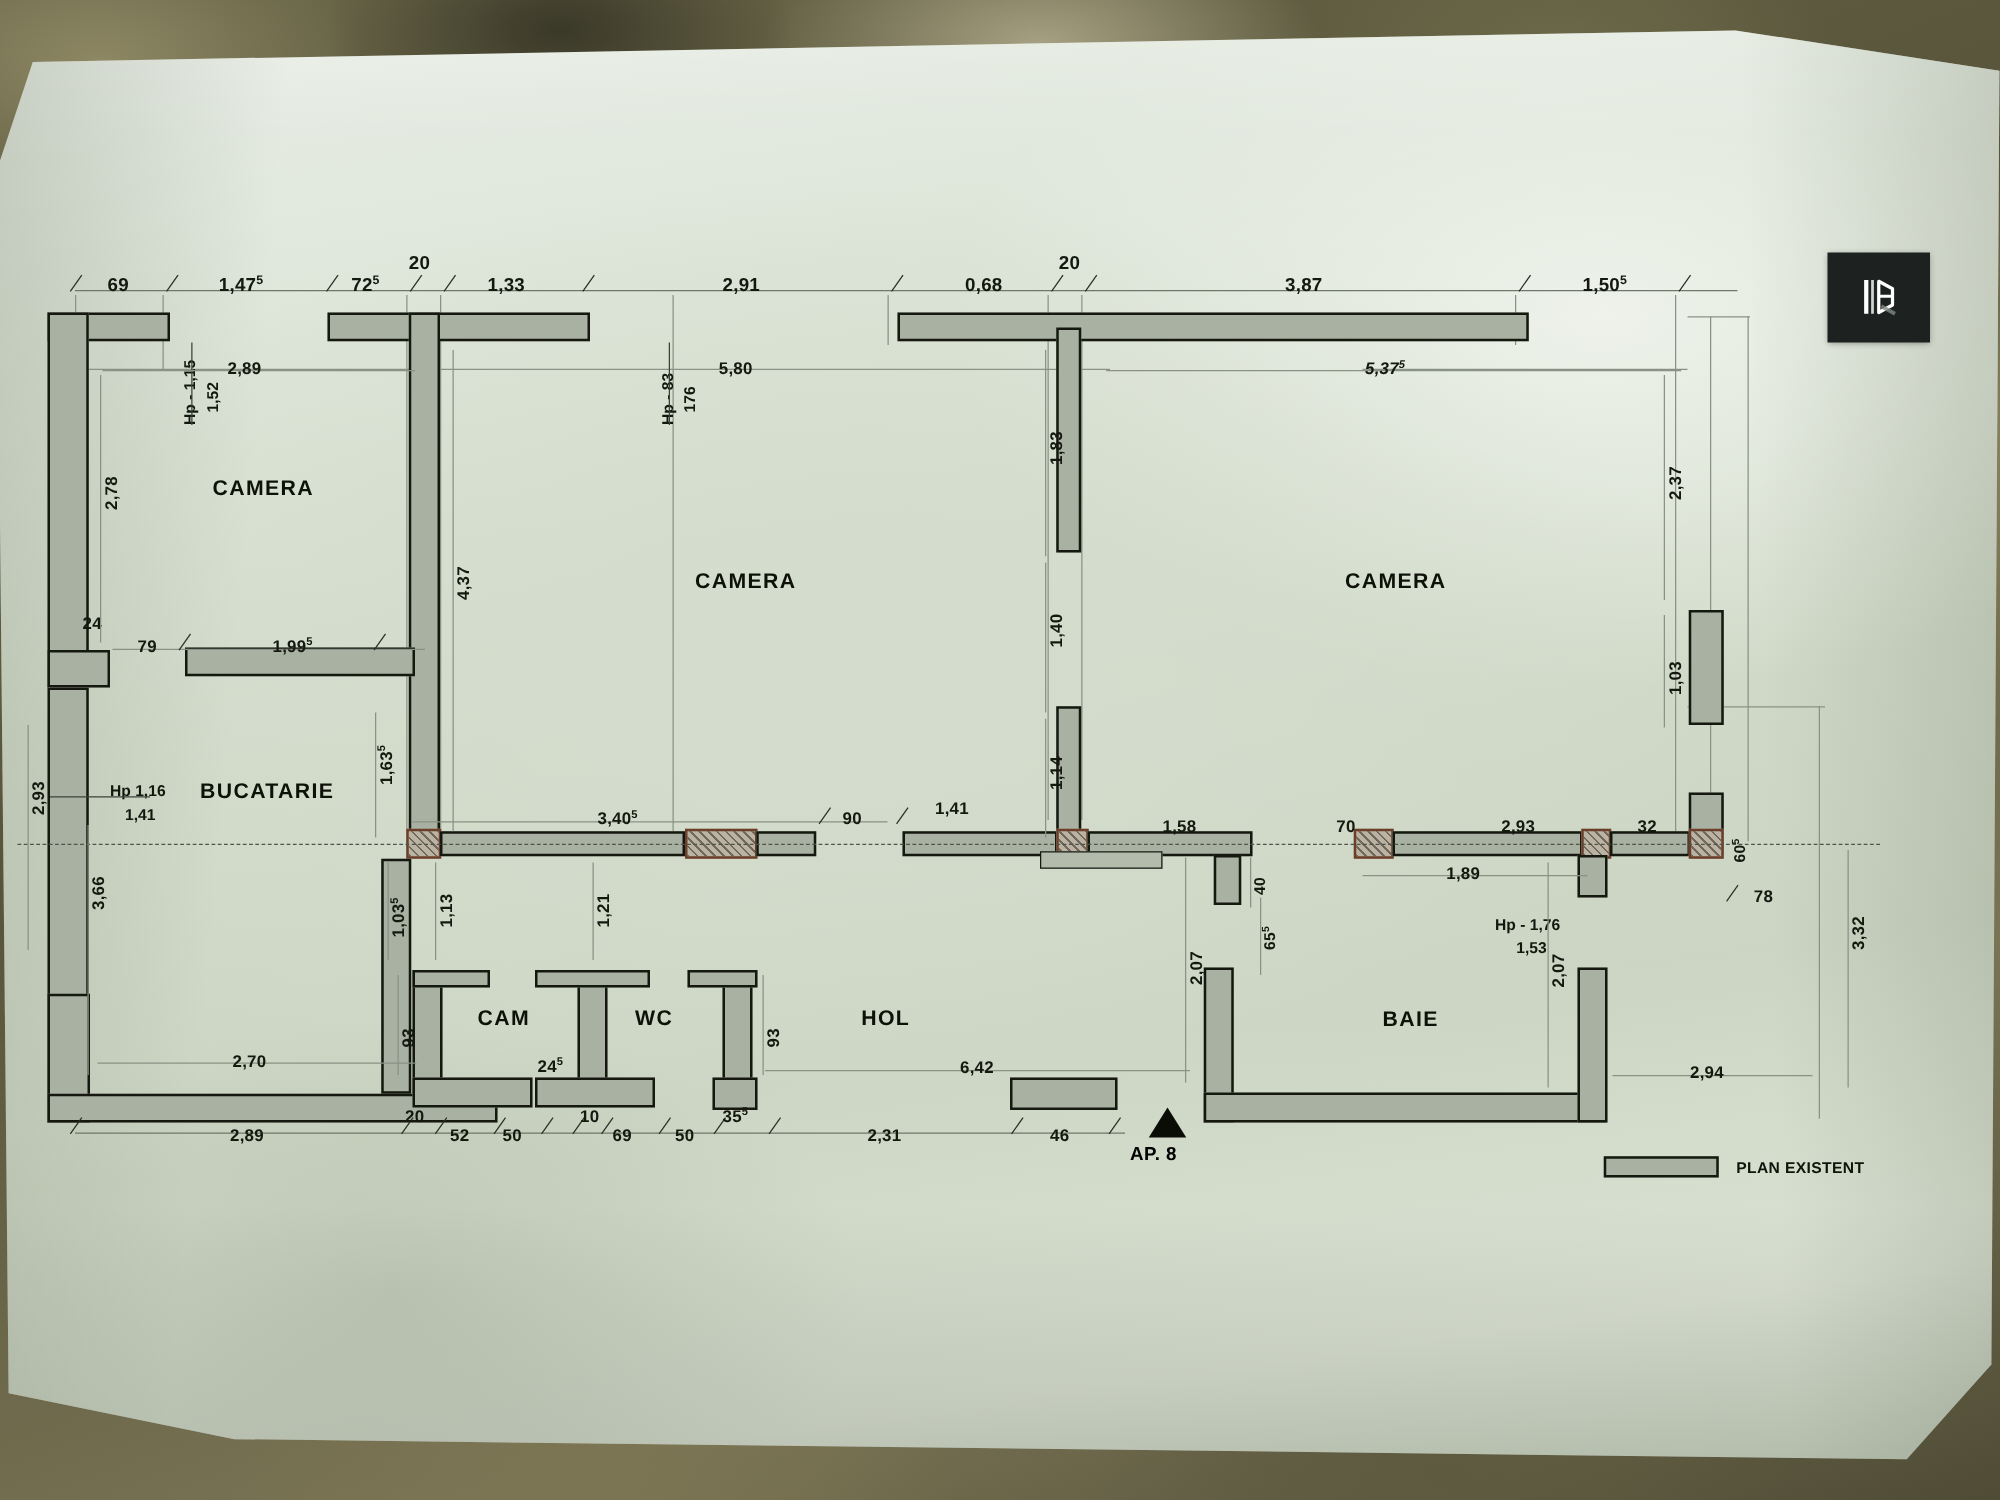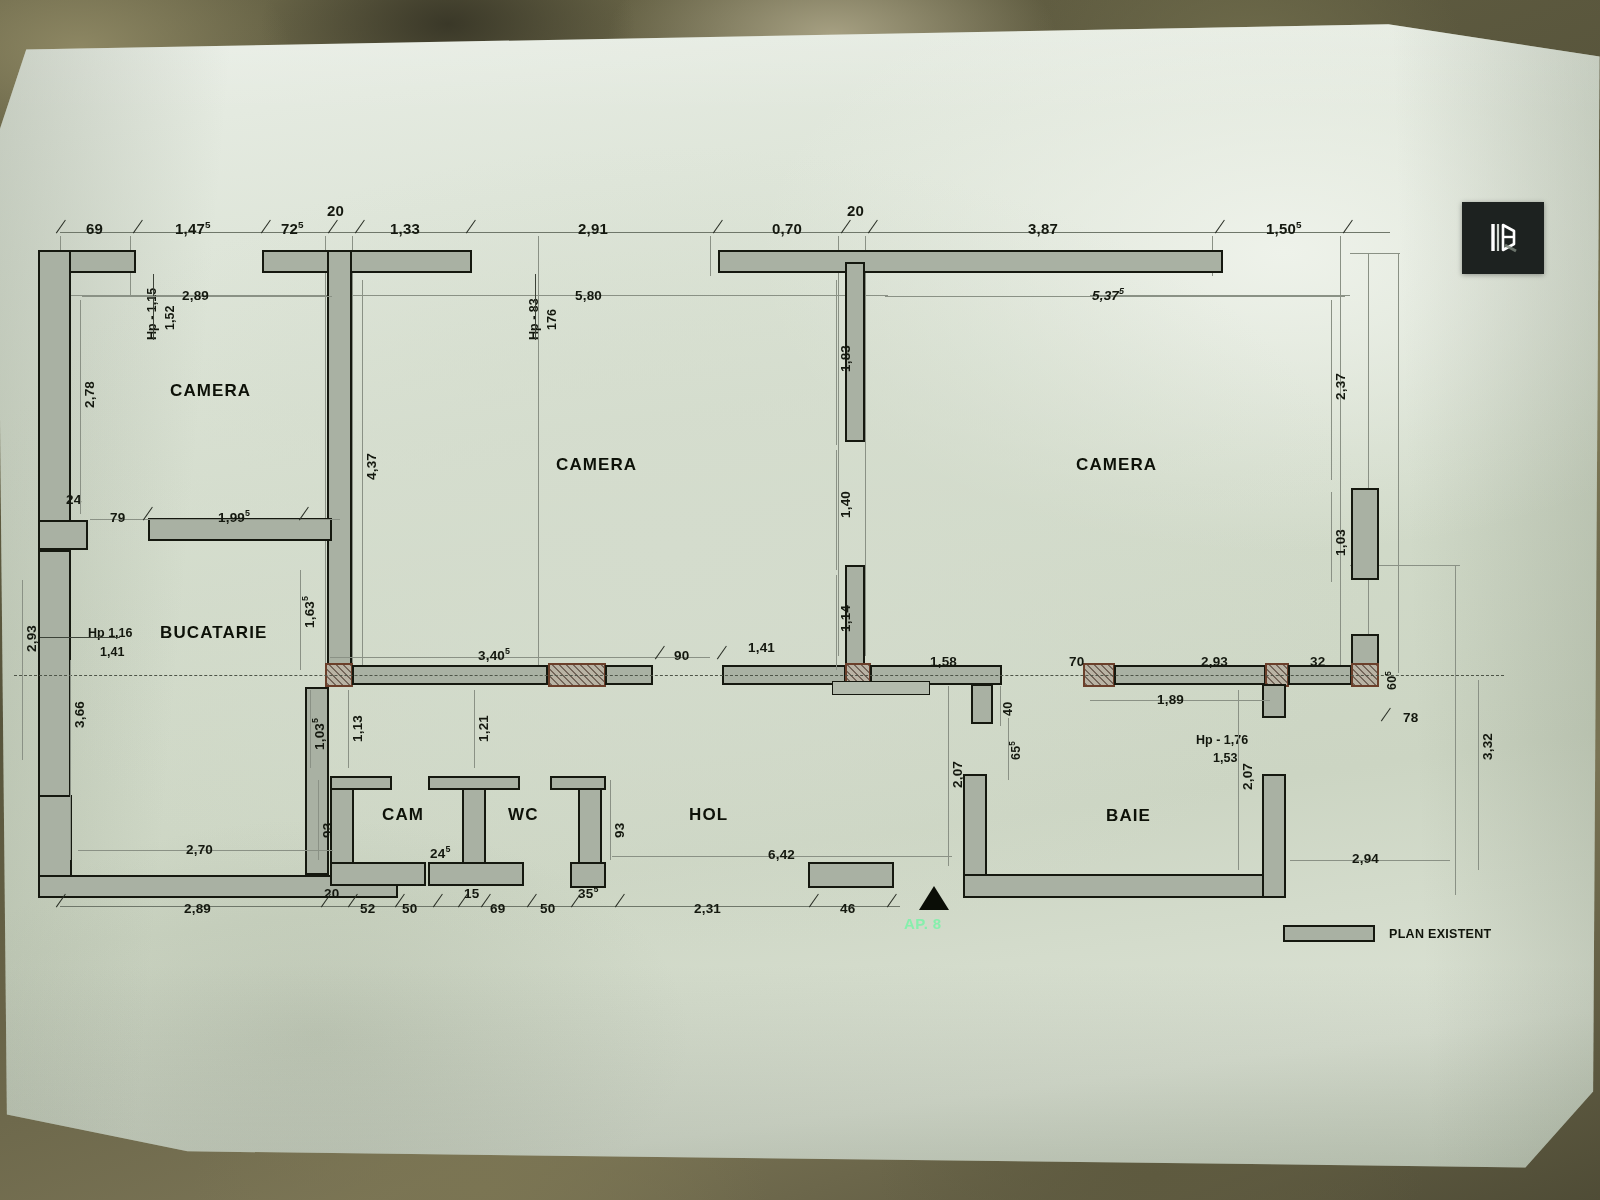--- a/index.html
+++ b/index.html
@@ -124,21 +124,21 @@
   }
 
   
   .ap-tri{
     position:absolute;left:919px;top:886px;
     width:0;height:0;border-left:15px solid transparent;border-right:15px solid transparent;
     border-bottom:24px solid #0a0d06;
   }
   .ap-label{
     position:absolute;left:904px;top:915px;
-    font-size:15px;font-weight:800;color:#86efac;letter-spacing:.4px;
+    font-size:15px;font-weight:800;color:#000000;letter-spacing:.4px;
   }
 </style>
 </head>
 <body>
 
 <div id="stage">
   <div class="bg"></div>
 
   <div class="sheet">
     <div class="sheet-shade"></div>
@@ -169,21 +169,21 @@
     <div class="tick" style="left:865px;top:226px;"></div>
     <div class="tick" style="left:1212px;top:226px;"></div>
     <div class="tick" style="left:1340px;top:226px;"></div>
 
     <div class="dim" style="left:86px;top:219px;"><span>69</span><sup></sup></div>
     <div class="dim" style="left:175px;top:219px;"><span>1,47</span><sup>5</sup></div>
     <div class="dim" style="left:281px;top:219px;"><span>72</span><sup>5</sup></div>
     <div class="dim" style="left:327px;top:201px;"><span>20</span><sup></sup></div>
     <div class="dim" style="left:390px;top:219px;"><span>1,33</span><sup></sup></div>
     <div class="dim" style="left:578px;top:219px;"><span>2,91</span><sup></sup></div>
-    <div class="dim" style="left:772px;top:219px;"><span>0,70</span><sup></sup></div>
+    <div class="dim" style="left:772px;top:219px;"><span>0,68</span><sup></sup></div>
     <div class="dim" style="left:847px;top:201px;"><span>20</span><sup></sup></div>
     <div class="dim" style="left:1028px;top:219px;"><span>3,87</span><sup></sup></div>
     <div class="dim" style="left:1266px;top:219px;"><span>1,50</span><sup>5</sup></div>
 
     <div class="thinline v" style="left:60px;top:236px;height:380px;"></div>
     <div class="thinline v" style="left:130px;top:236px;height:60px;"></div>
     <div class="thinline v" style="left:325px;top:236px;height:440px;"></div>
     <div class="thinline v" style="left:352px;top:236px;height:440px;"></div>
     <div class="thinline v" style="left:538px;top:236px;height:440px;"></div>
     <div class="thinline v" style="left:710px;top:236px;height:40px;"></div>
@@ -406,21 +406,21 @@
     <div class="tick" style="left:568px;top:900px;"></div>
     <div class="tick" style="left:612px;top:900px;"></div>
     <div class="tick" style="left:806px;top:900px;"></div>
     <div class="tick" style="left:884px;top:900px;"></div>
 
     <div class="dim sm" style="left:184px;top:899px;"><span>2,89</span><sup></sup></div>
     <div class="dim sm" style="left:324px;top:884px;"><span>20</span><sup></sup></div>
     <div class="dim sm" style="left:360px;top:899px;"><span>52</span><sup></sup></div>
     <div class="dim sm" style="left:402px;top:899px;"><span>50</span><sup></sup></div>
     <div class="dim sm" style="left:430px;top:844px;"><span>24</span><sup>5</sup></div>
-    <div class="dim sm" style="left:464px;top:884px;"><span>15</span><sup></sup></div>
+    <div class="dim sm" style="left:464px;top:884px;"><span>10</span><sup></sup></div>
     <div class="dim sm" style="left:490px;top:899px;"><span>69</span><sup></sup></div>
     <div class="dim sm" style="left:540px;top:899px;"><span>50</span><sup></sup></div>
     <div class="dim sm" style="left:578px;top:884px;"><span>35</span><sup>5</sup></div>
     <div class="dim sm" style="left:694px;top:899px;"><span>2,31</span><sup></sup></div>
     <div class="dim sm" style="left:840px;top:899px;"><span>46</span><sup></sup></div>
 
     <div class="ap-tri"></div>
     <div class="ap-label">AP. 8</div>
 
     <div class="legend-swatch"></div>

